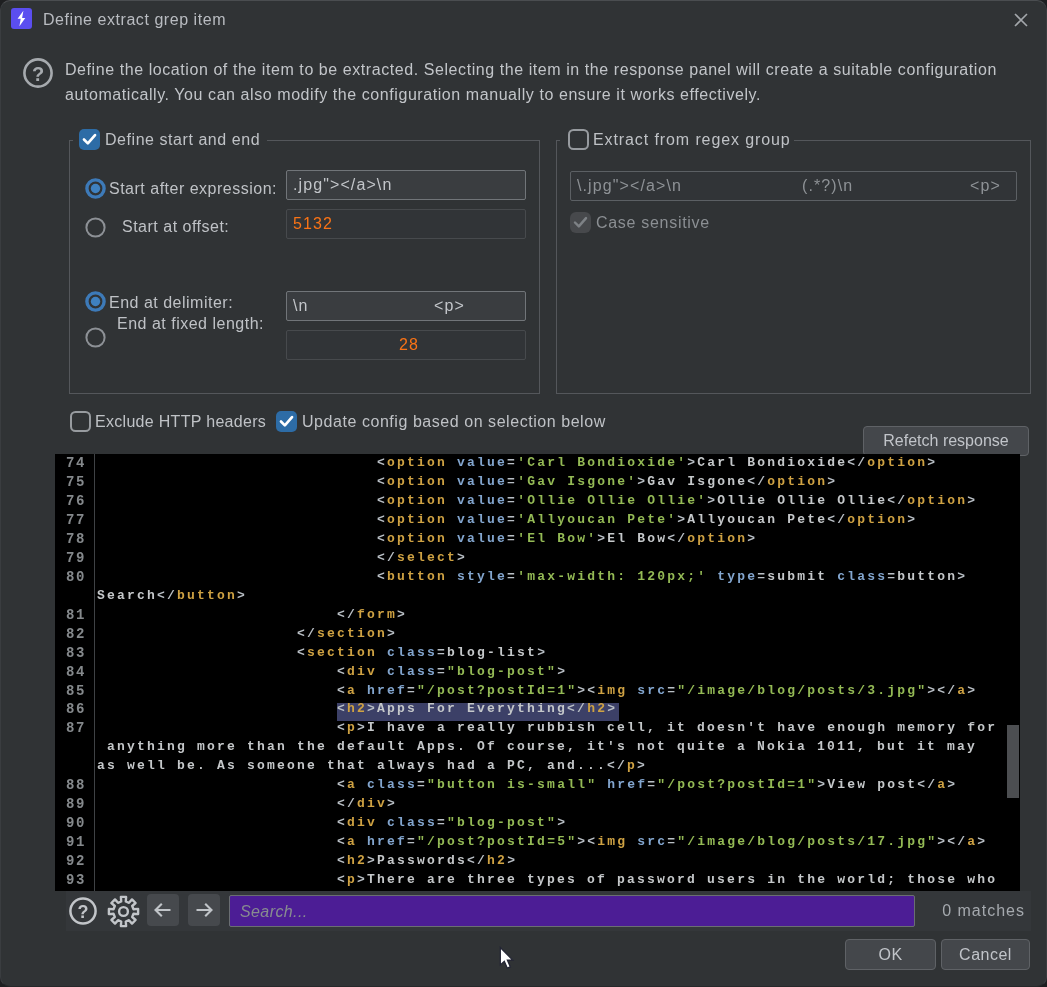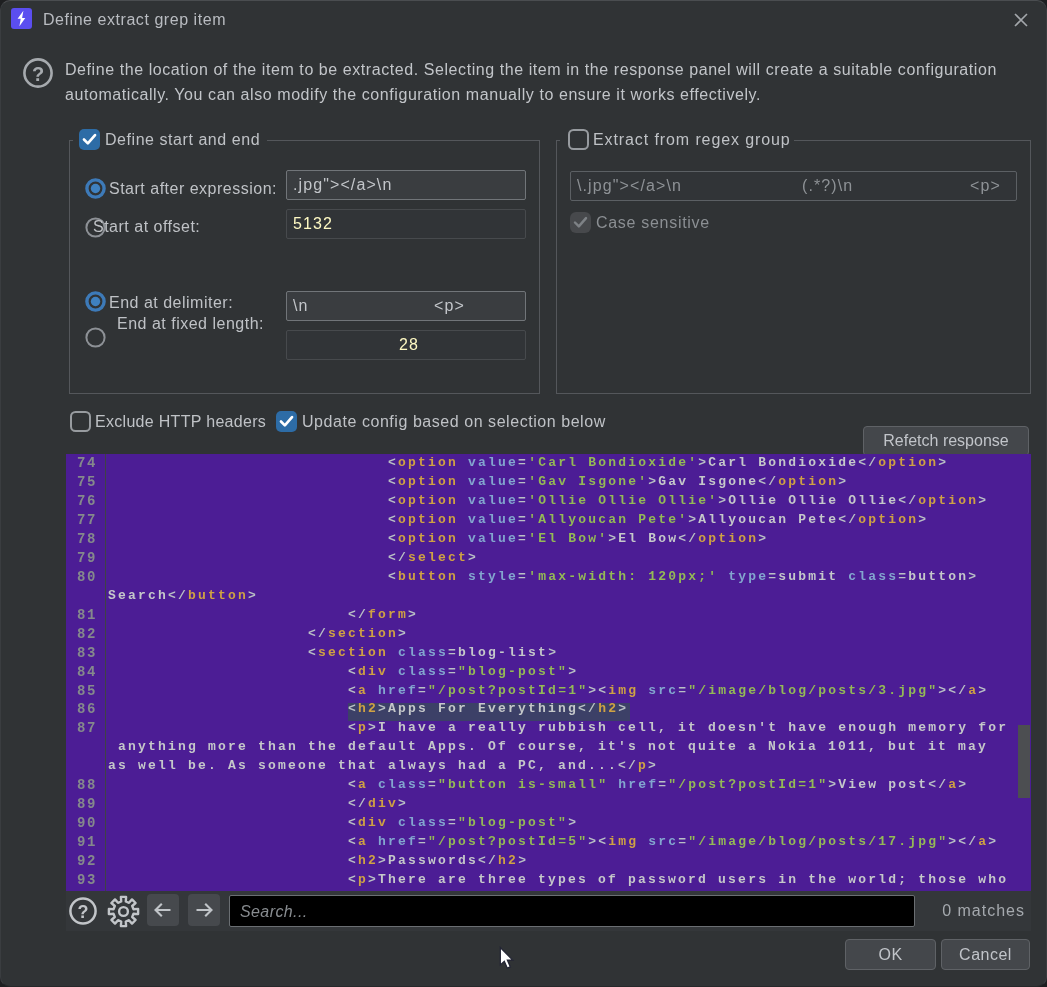--- a/index.html
+++ b/index.html
@@ -6,21 +6,21 @@
   html,body { width:1047px; height:987px; background:#1e1f21; overflow:hidden; }
   body { font-family:"Liberation Sans", sans-serif; }
   #dlg { position:absolute; left:0; top:0; width:1047px; height:987px;
          background:#303335; border-radius:10px; border:1px solid #4a4d50;
          border-bottom-color:#26282a; border-left-color:#3a3d40; border-right-color:#3a3d40; }
   .abs { position:absolute; }
   .lbl { font-size:16px; color:#bfc2c6; white-space:pre; letter-spacing:0.6px; }
   .dim { color:#8b8f93; }
   .input { position:absolute; background:#3a3d40; border:1px solid #717579; border-radius:2px;
            color:#c3c6ca; font-size:16px; line-height:28px; padding-left:6px; white-space:pre; letter-spacing:1.1px; }
-  .input.dis { background:#313437; border-color:#474a4d; color:#fef9c3; }
+  .input.dis { background:#313437; border-color:#474a4d; color:#f97316; }
   .grp { position:absolute; border:1px solid #54575b; }
   .cb { position:absolute; width:21px; height:21px; border-radius:5px; }
   .cb.off { border:2px solid #979b9f; background:transparent; border-radius:5.5px; }
   .cb.on  { background:#2d6ca6; }
   .cb.disq { background:#47494c; border:none; border-radius:6px; }
   .cb svg { position:absolute; left:0; top:0; }
   .radio { position:absolute; width:20px; height:20px; }
   i.d { font-style:normal; color:#b9bfc5; }
   i.t { font-style:normal; color:#cfa243; }
   i.a { font-style:normal; color:#83a6cf;text-align:right; }
@@ -61,21 +61,21 @@
   <div class="radio" style="left:84px;top:177px;"><svg width="21" height="21" viewBox="0 0 21 21">
         <circle cx="10.5" cy="10.5" r="8.6" fill="none" stroke="#3d7ab8" stroke-width="3.4"></circle>
         <circle cx="10.5" cy="10.5" r="4.7" fill="#3f81c0"></circle>
       </svg></div>
   <div class="abs lbl" style="left:108px;top:178.5px;letter-spacing:0.5px;">Start after expression:</div>
   <div class="input" style="left:285px;top:169px;width:240px;height:30px;">.jpg"&gt;&lt;/a&gt;\n</div>
 
   <div class="radio" style="left:84px;top:216px;"><svg width="21" height="21" viewBox="0 0 21 21">
         <circle cx="10.5" cy="10.5" r="9.1" fill="none" stroke="#8d9196" stroke-width="2"></circle>
       </svg></div>
-  <div class="abs lbl" style="left:92px;top:217px;letter-spacing:0.5px;">Start at offset:</div>
+  <div class="abs lbl" style="left:121px;top:217px;letter-spacing:0.5px;">Start at offset:</div>
   <div class="input dis" style="left:285px;top:208px;width:240px;height:30px;">5132</div>
 
   <div class="radio" style="left:84px;top:290px;"><svg width="21" height="21" viewBox="0 0 21 21">
         <circle cx="10.5" cy="10.5" r="8.6" fill="none" stroke="#3d7ab8" stroke-width="3.4"></circle>
         <circle cx="10.5" cy="10.5" r="4.7" fill="#3f81c0"></circle>
       </svg></div>
   <div class="abs lbl" style="left:108px;top:292.5px;letter-spacing:0.5px;">End at delimiter:</div>
   <div class="input" style="left:285px;top:290px;width:240px;height:30px;">\n<span style="position:absolute;left:147px;">&lt;p&gt;</span></div>
 
   <div class="radio" style="left:84px;top:326px;"><svg width="21" height="21" viewBox="0 0 21 21">
@@ -99,21 +99,21 @@
   <div class="cb off" style="left:69px;top:410px;"></div>
   <div class="abs lbl" style="left:94px;top:412px;letter-spacing:0.3px;">Exclude HTTP headers</div>
   <div class="cb on" style="left:275px;top:410px;width:21px;height:21px;">
     <svg width="21" height="21" viewBox="0 0 19 19">
         <path d="M4.5 9.5 L8 13 L14.5 5.5" stroke="#fff" stroke-width="2.4" fill="none" stroke-linecap="round" stroke-linejoin="round"></path>
       </svg>
   </div>
   <div class="abs lbl" style="left:301px;top:412px;letter-spacing:0.55px;">Update config based on selection below</div>
   <div class="btn" style="left:862px;top:425px;width:166px;height:30px;line-height:28px;letter-spacing:0px;">Refetch response</div>
 
-  <div class="abs" id="code" style="left:65px;top:453px;width:965px;height:437px;background:#4c1d95;overflow:hidden;">
+  <div class="abs" id="code" style="left:54px;top:453px;width:965px;height:437px;background:#000000;overflow:hidden;">
 
     <div style="position:absolute;left:282px;top:249px;width:282px;height:18px;background:#3c4067;"></div>
     <div style="position:absolute;left:39px;top:0;width:1px;height:437px;background:#3f4245;"></div>
     <pre id="gutter" style="position:absolute;left:11px;top:0.3px;font-family:'Liberation Mono',monospace;font-weight:bold;font-size:14px;line-height:18.94px;letter-spacing:1.6px;color:#85898c;">74
 75
 76
 77
 78
 79
 80
@@ -169,21 +169,21 @@
       <circle cx="16.5" cy="16.5" r="4.4" fill="none" stroke="#c2c5c9" stroke-width="2.4"></circle>
     </svg>
     <div style="position:absolute;left:81px;top:3px;width:32px;height:32px;background:#46494d;border-radius:4px;"></div>
     <div style="position:absolute;left:122px;top:3px;width:32px;height:32px;background:#46494d;border-radius:4px;"></div>
     <svg style="position:absolute;left:81px;top:3px;" width="32" height="32" viewBox="0 0 32 32">
       <path d="M23.5 16 L8.5 16 M14.8 9.7 L8.5 16 L14.8 22.3" fill="none" stroke="#c0c4c8" stroke-width="2.1"></path>
     </svg>
     <svg style="position:absolute;left:122px;top:3px;" width="32" height="32" viewBox="0 0 32 32">
       <path d="M8.5 16 L23.5 16 M17.2 9.7 L23.5 16 L17.2 22.3" fill="none" stroke="#c0c4c8" stroke-width="2.1"></path>
     </svg>
-    <div style="position:absolute;left:163px;top:4px;width:686px;height:32px;background:#000000;border:1px solid #6a6e72;border-radius:2px;">
+    <div style="position:absolute;left:163px;top:4px;width:686px;height:32px;background:#4c1d95;border:1px solid #6a6e72;border-radius:2px;">
       <span style="position:absolute;left:10px;top:7px;font-style:italic;font-size:16px;color:#888c90;letter-spacing:0.4px;">Search...</span>
     </div>
     <div style="position:absolute;right:6px;top:11px;font-size:16px;color:#a5a9ae;letter-spacing:1.0px;">0 matches</div>
   </div>
 
   <div class="btn" style="left:844px;top:938px;width:91px;height:31px;line-height:29px;">OK</div>
   <div class="btn" style="left:940px;top:938px;width:89px;height:31px;line-height:29px;">Cancel</div>
 
   <svg class="abs" style="left:497px;top:945px;" width="18" height="24" viewBox="0 0 18 24">
     <path d="M2.3 1.5 L2.3 18.9 L6.3 15.4 L9.2 22.1 L12.3 20.8 L9.4 14.1 L14.7 14.1 Z" fill="#ffffff" stroke="#232534" stroke-width="1.3" stroke-linejoin="miter"></path>

